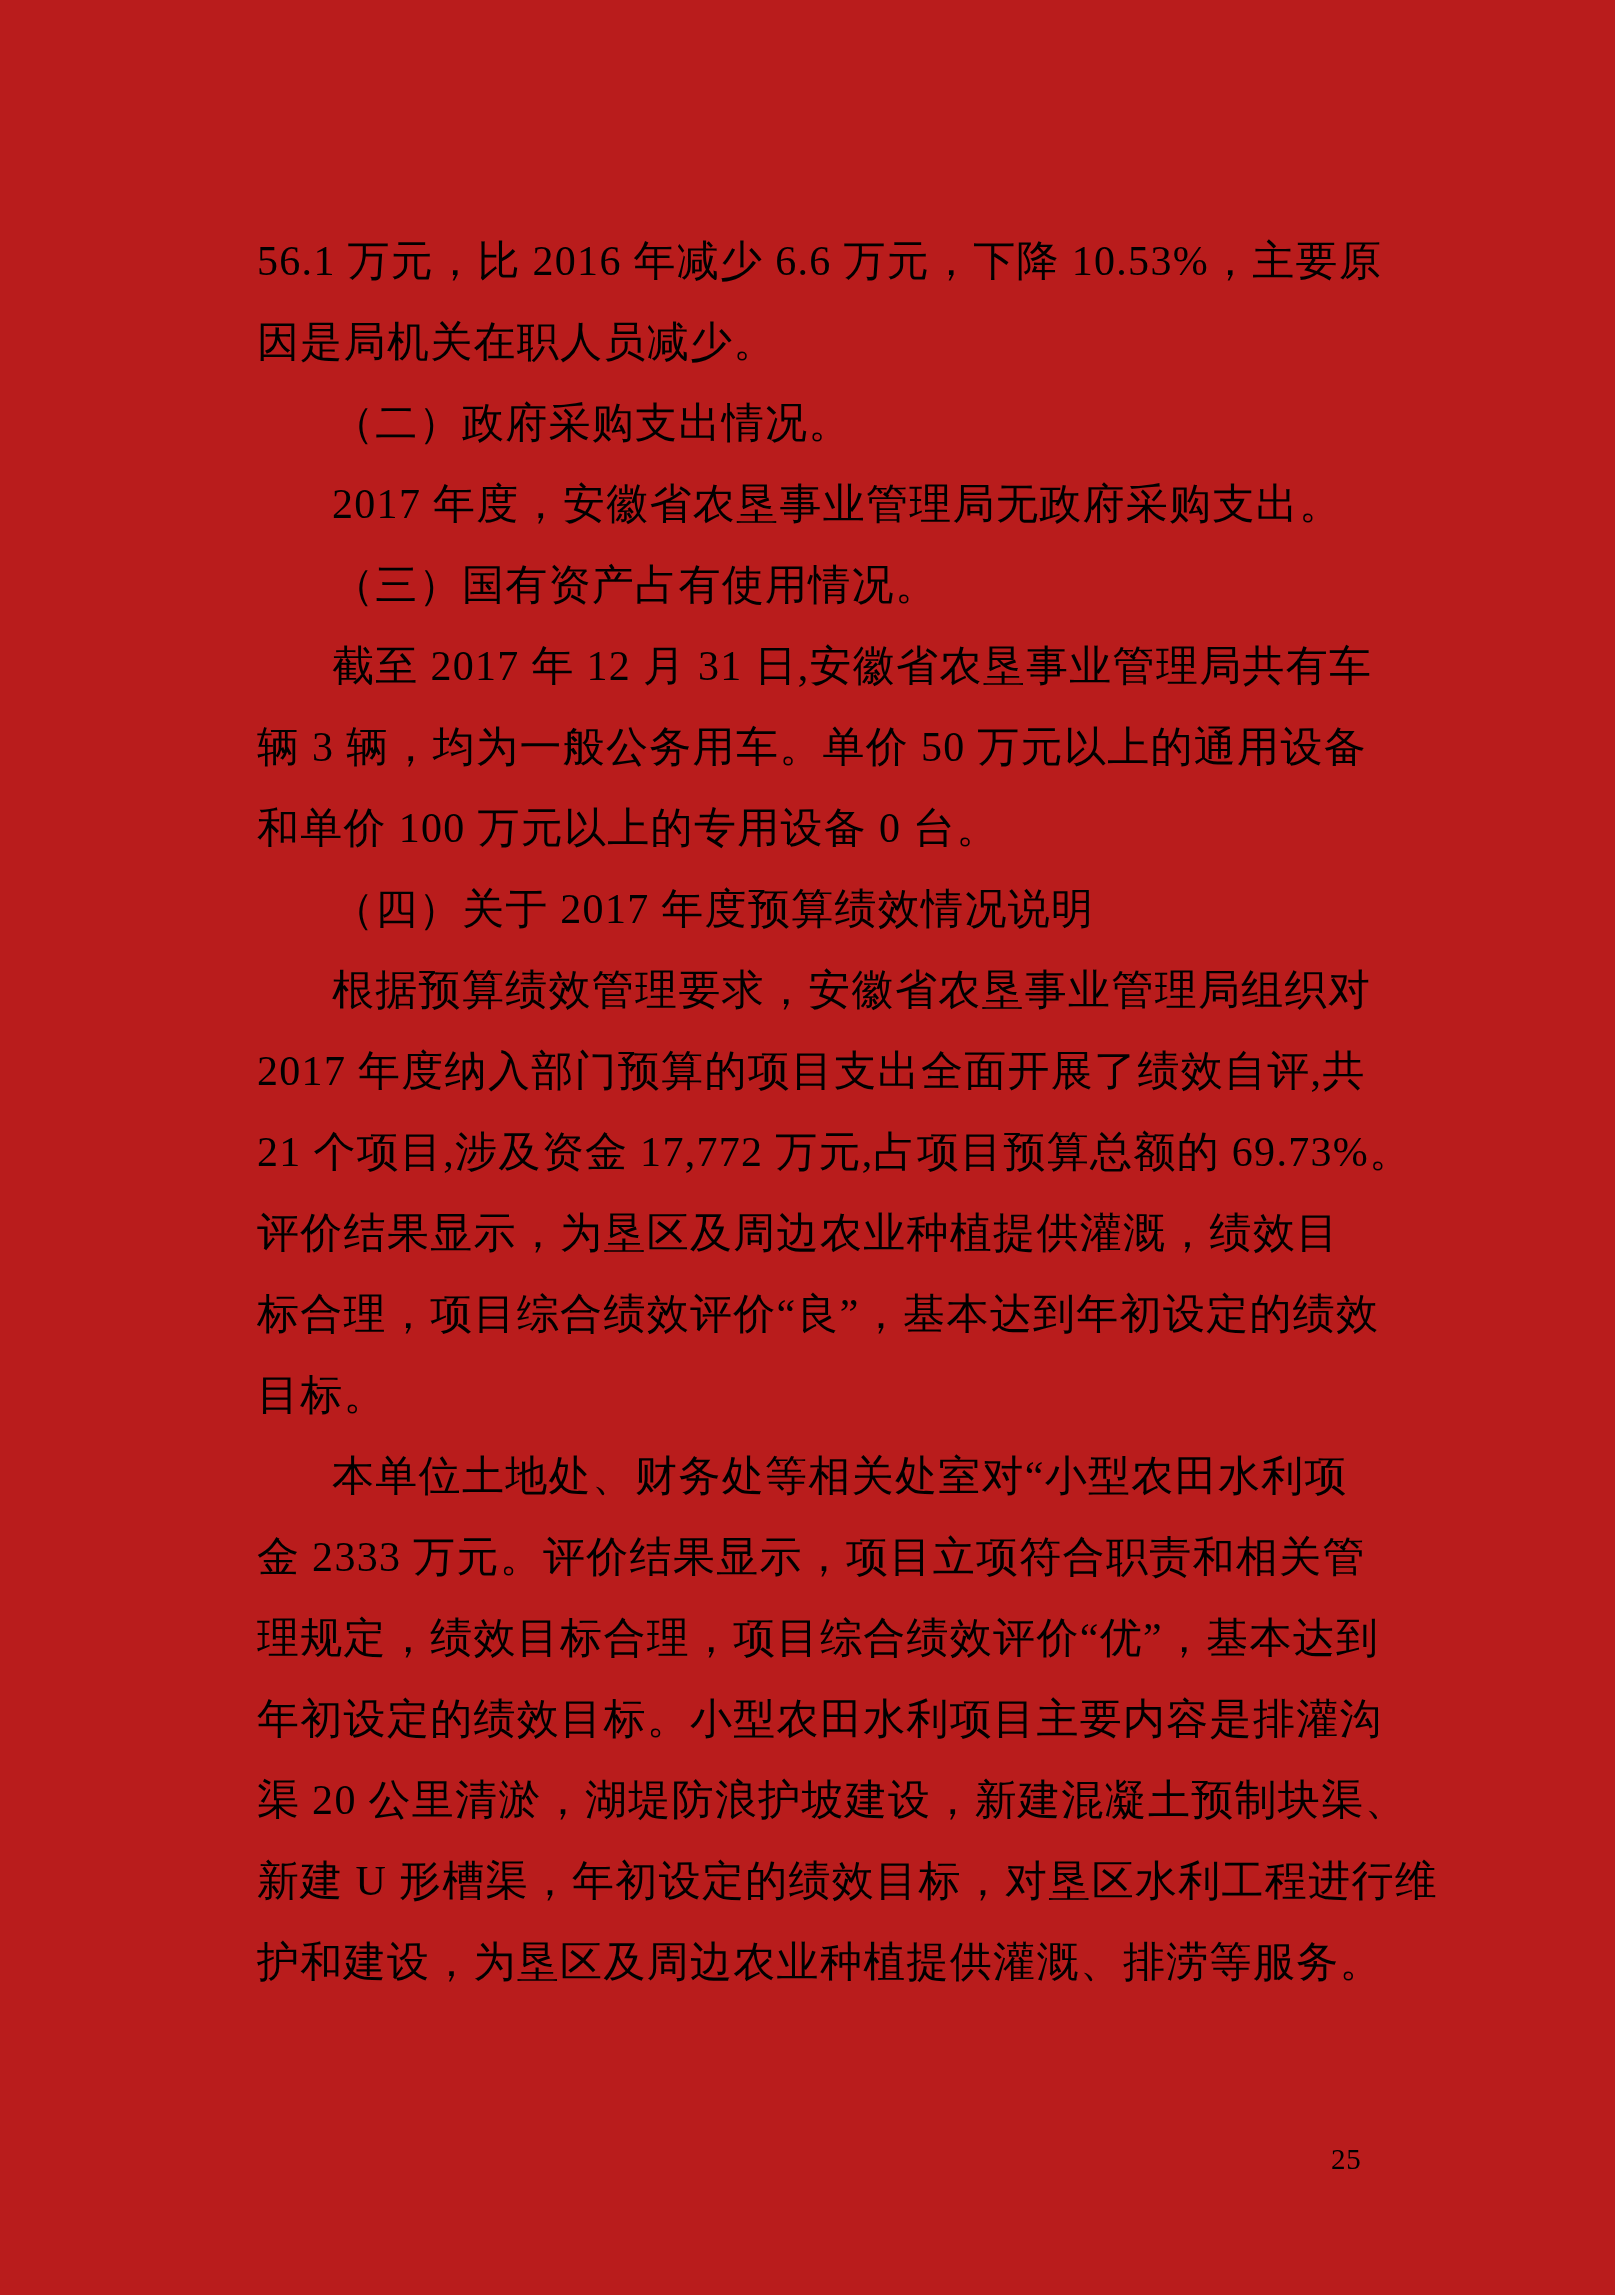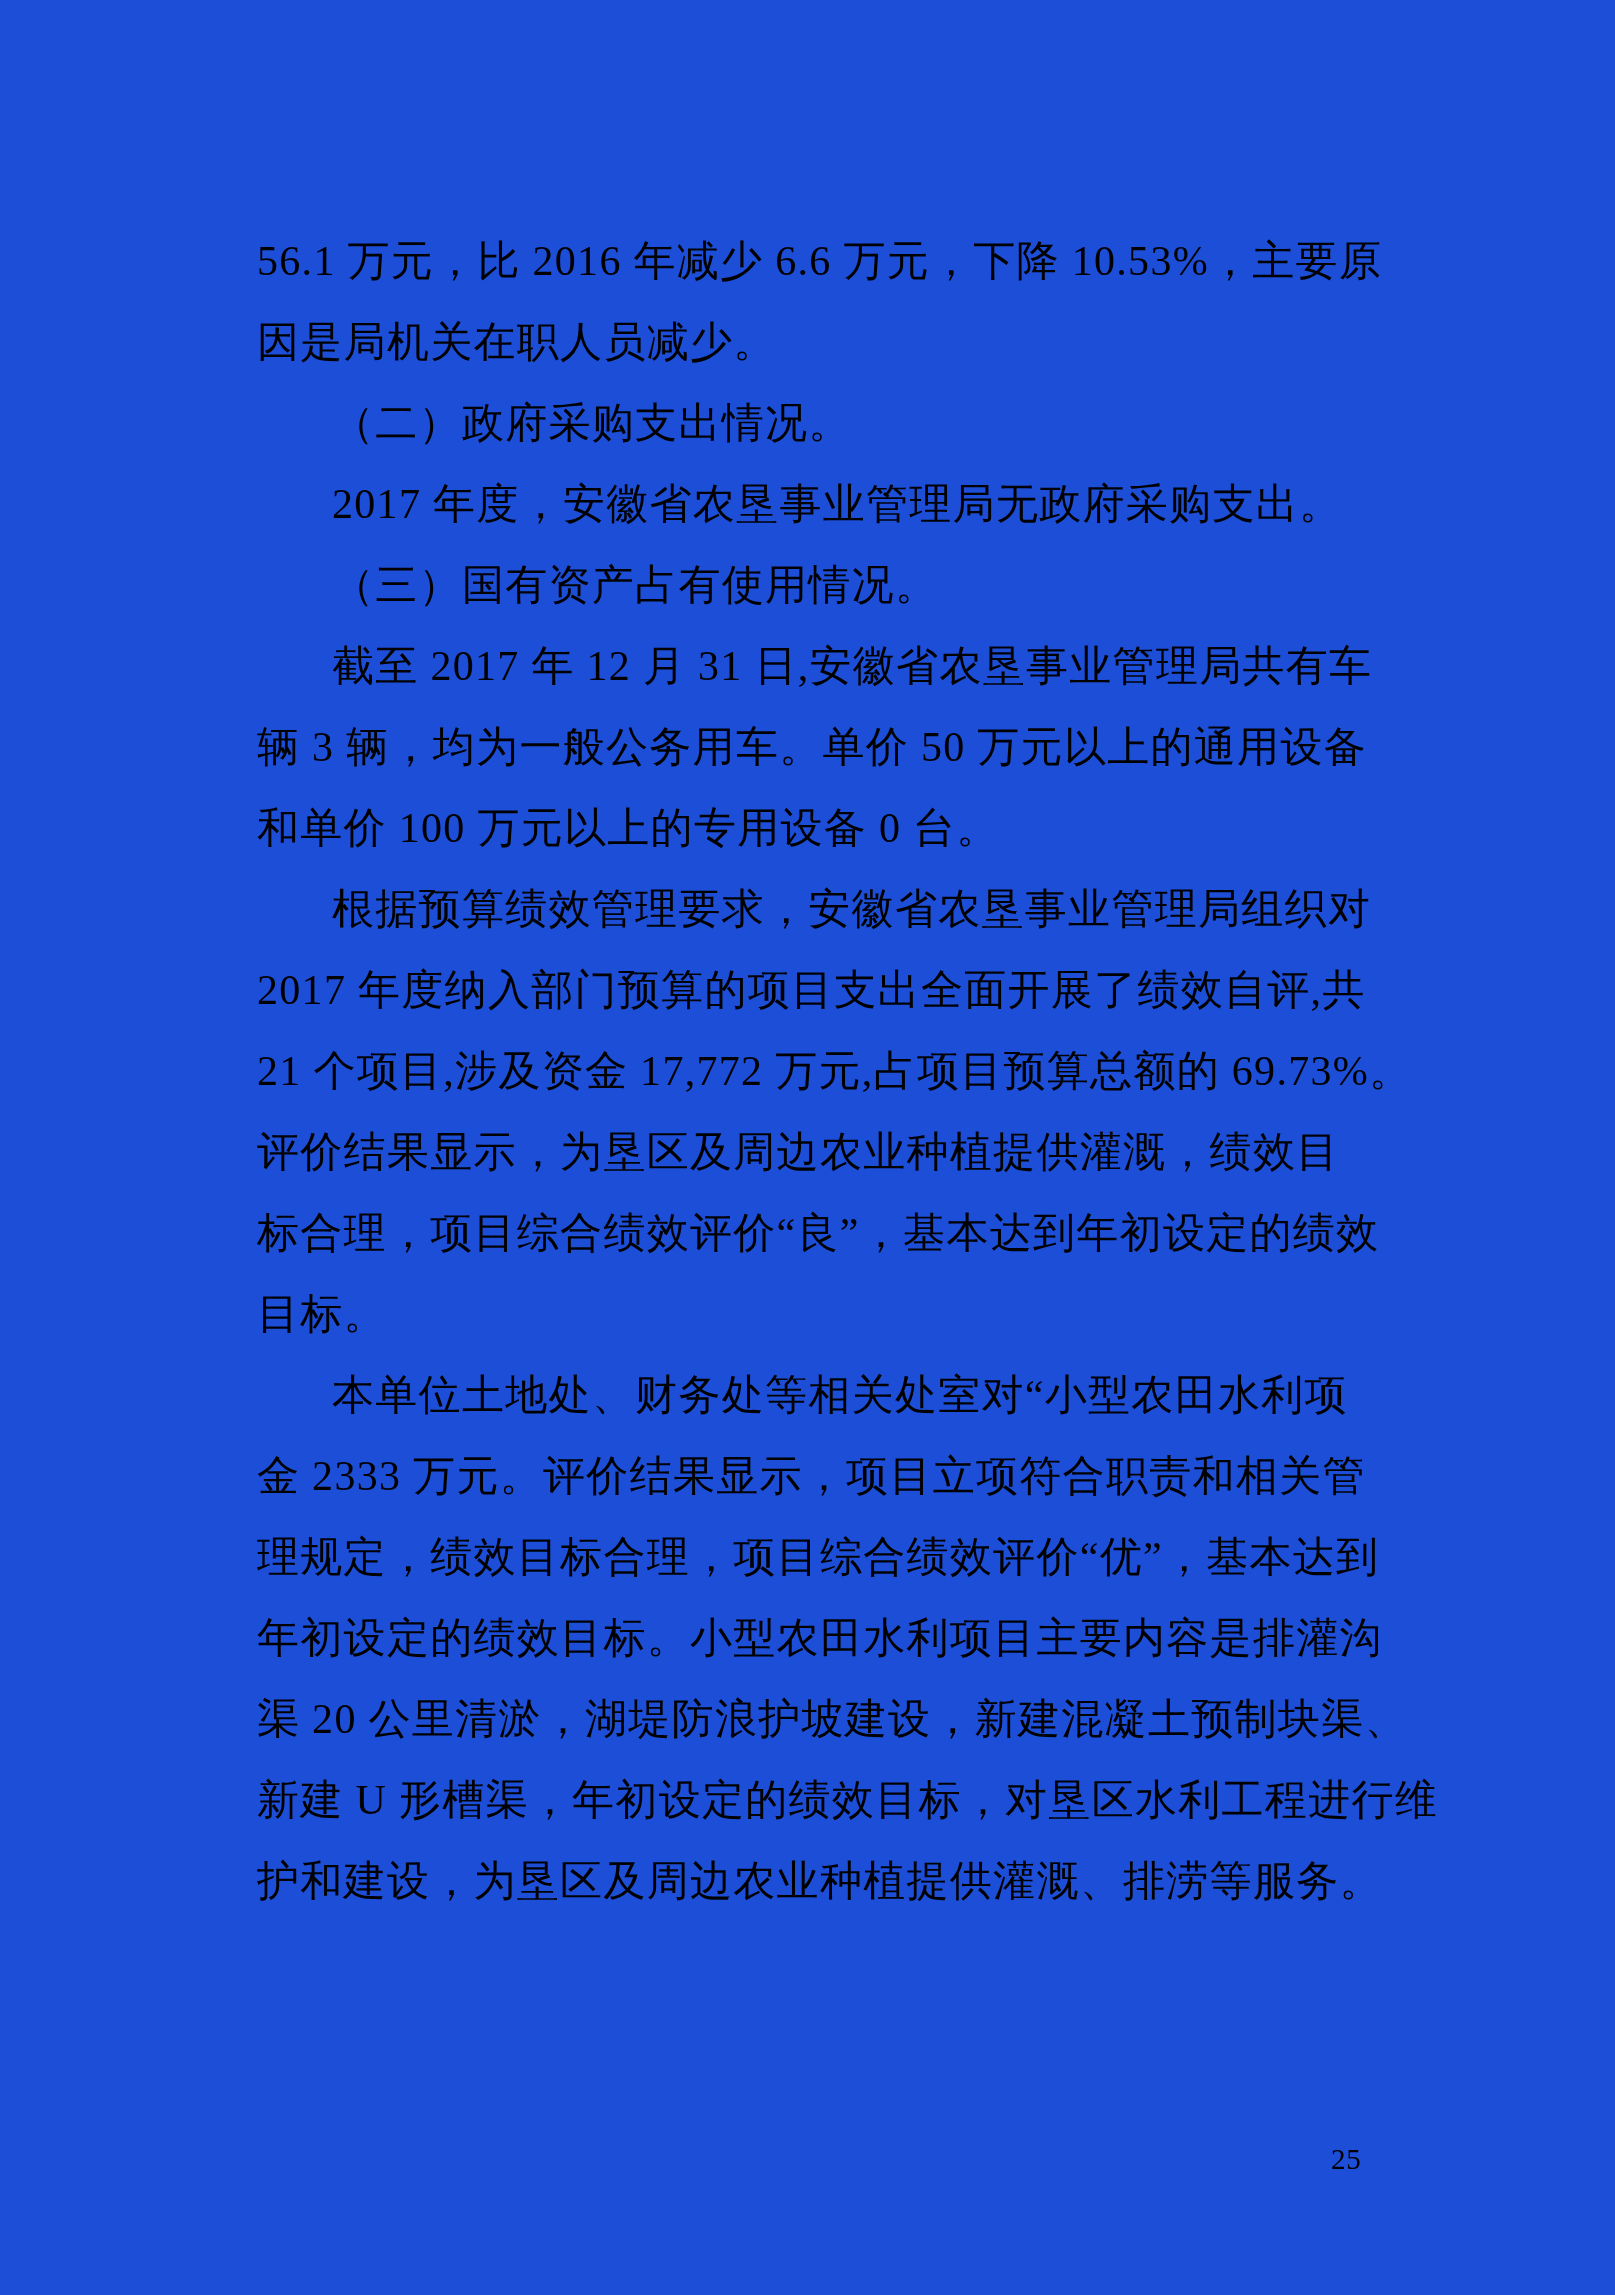--- a/index.html
+++ b/index.html
@@ -4,21 +4,21 @@
 <style>
   html, body {
     margin: 0;
     padding: 0;
     background: #e8e8e8;
   }
   .page {
     position: relative;
     width: 1615px;
     height: 2295px;
-    background: #1d4ed8;
+    background: #b91c1c;
     overflow: hidden;
     font-family: "Liberation Serif", "DejaVu Serif", serif;
     color: #000000;
   }
   .text-block {
     position: absolute;
     left: 257px;
     top: 221px;
     width: 1119px;
   }
@@ -53,20 +53,21 @@
 <div class="page">
   <div class="text-block">
       <div class="line">56.1 万元，比 2016 年减少 6.6 万元，下降 10.53%，主要原</div>
       <div class="line">因是局机关在职人员减少。</div>
       <div class="line indent heading">（二）政府采购支出情况。</div>
       <div class="line indent">2017 年度，安徽省农垦事业管理局无政府采购支出。</div>
       <div class="line indent heading">（三）国有资产占有使用情况。</div>
       <div class="line indent">截至 2017 年 12 月 31 日,安徽省农垦事业管理局共有车</div>
       <div class="line">辆 3 辆，均为一般公务用车。单价 50 万元以上的通用设备</div>
       <div class="line">和单价 100 万元以上的专用设备 0 台。</div>
+      <div class="line indent heading">（四）关于 2017 年度预算绩效情况说明</div>
       <div class="line indent">根据预算绩效管理要求，安徽省农垦事业管理局组织对</div>
       <div class="line">2017 年度纳入部门预算的项目支出全面开展了绩效自评,共</div>
       <div class="line">21 个项目,涉及资金 17,772 万元,占项目预算总额的 69.73%。</div>
       <div class="line">评价结果显示，为垦区及周边农业种植提供灌溉，绩效目</div>
       <div class="line">标合理，项目综合绩效评价“良”，基本达到年初设定的绩效</div>
       <div class="line">目标。</div>
       <div class="line indent">本单位土地处、财务处等相关处室对“小型农田水利项</div>
       <div class="line">金 2333 万元。评价结果显示，项目立项符合职责和相关管</div>
       <div class="line">理规定，绩效目标合理，项目综合绩效评价“优”，基本达到</div>
       <div class="line">年初设定的绩效目标。小型农田水利项目主要内容是排灌沟</div>

